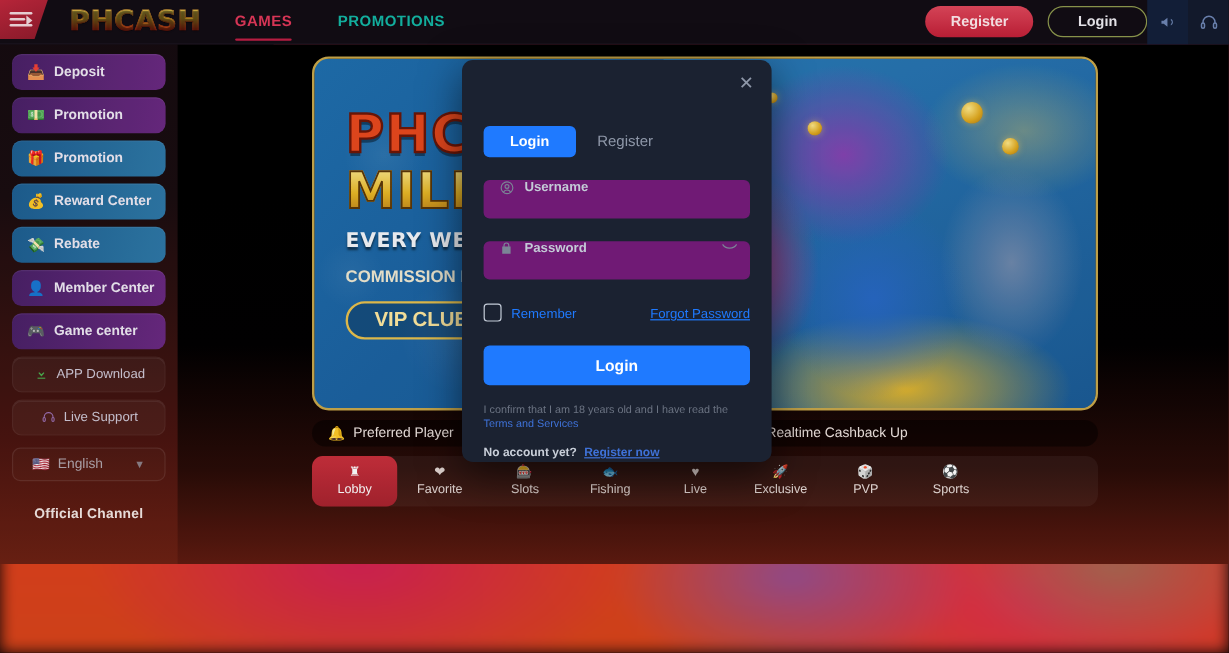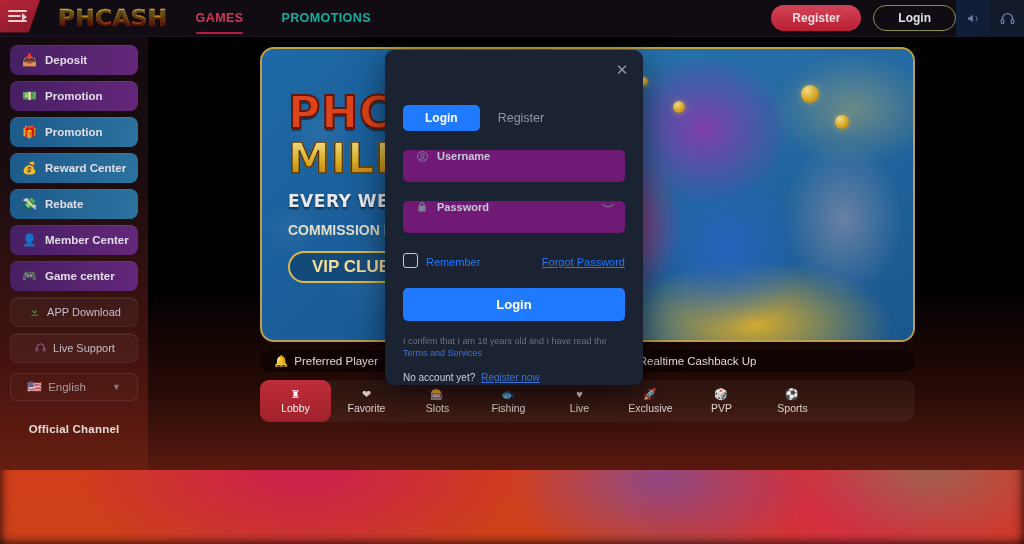--- a/index.html
+++ b/index.html
@@ -272,21 +272,21 @@
   }
   .btn-login-main {
     margin-top: 20px; width: 100%; height: 33px; border: none; border-radius: 5px;
     background: #1f7aff; color: #ffffff; font-size: 13px; font-weight: bold; cursor: pointer;
     font-family: "Liberation Sans", sans-serif;
   }
   .consent {
     margin-top: 14px; font-size: 9px; color: #6b7382; line-height: 1.35;
   }
   .consent a { color: #3f72d8; text-decoration: none; }
-  .noacct { margin-top: 13px; font-size: 10px; color: #c9cfd9; }
+  .noacct { margin-top: 13px; font-size: 10px; color: #c9cfd9; font-weight: bold; }
   .noacct a { color: #3f72d8; text-decoration: underline; margin-left: 6px; }
 </style>
 </head>
 <body>
 
 <div id="app">
 
   <div class="backdrop"></div>
   <div class="backdrop-left"></div>
 

